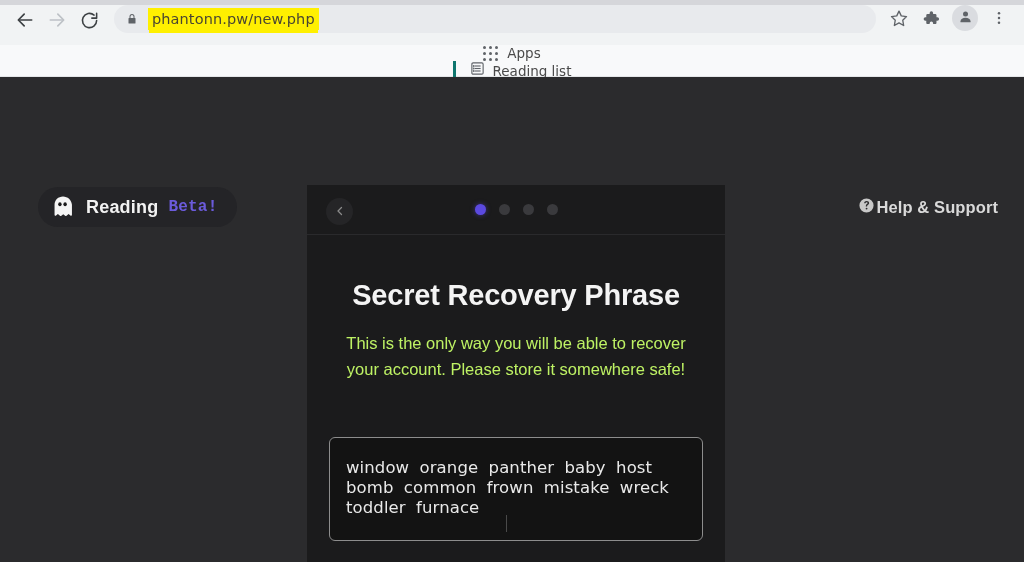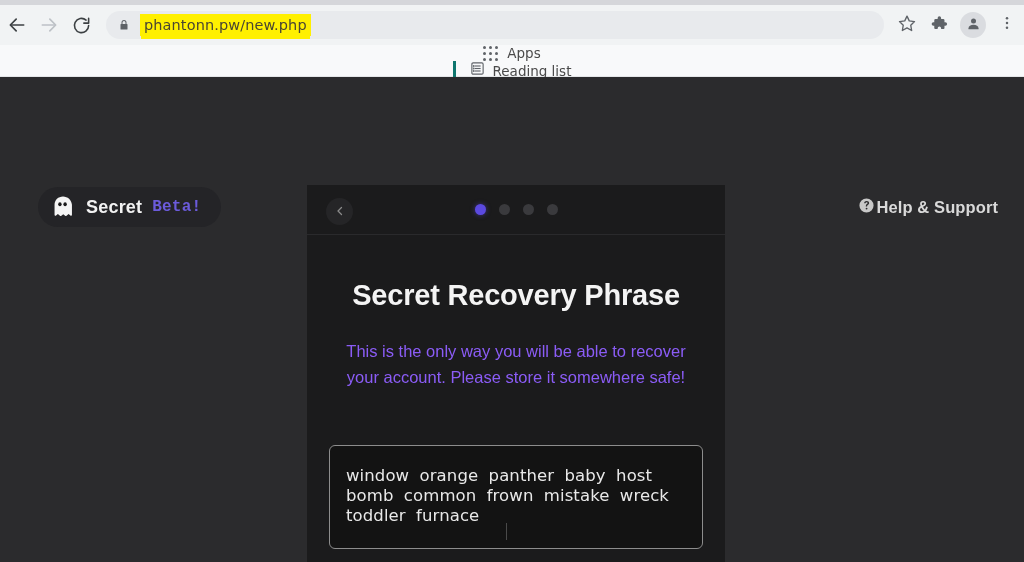--- a/index.html
+++ b/index.html
@@ -13,22 +13,21 @@
   
   .browser-tabstrip {
     height: 5px;
     background: #d5d6da;
     width: 100%;
   }
   .browser-toolbar {
     height: 40px;
     background: #f1f3f4;
     display: flex;
-    align-items: center;
-    padding: 0 2px;
+    padding: 0 10px;
     gap: 2px;
   }
   .nav-btn {
     width: 30px; height: 30px;
     display: flex; align-items: center; justify-content: center;
     border-radius: 50%;
     flex: 0 0 auto;
   }
   .nav-btn svg { display: block; }
   .omnibox {
@@ -178,24 +177,24 @@
   .title {
     text-align: center;
     color: #f4f4f4;
     font-size: 29px;
     font-weight: bold;
     letter-spacing: -0.2px;
     margin-top: 44px;
   }
   .warning {
     text-align: center;
-    color: #8b5cf6;
+    color: #bef264;
     font-size: 16.5px;
     line-height: 26px;
-    margin-top: 26px;
+    margin-top: 18px;
     padding: 0 1px;
   }
 
   .seed-box {
     margin-top: 55px;
     border: 1px solid #8d8d8d;
     border-radius: 6px;
     background: #131313;
     padding: 20px 16px 22px 16px;
     min-height: 93px;
@@ -332,21 +331,21 @@
 <div class="page">
 
   <div class="brand-pill">
     <span class="ghost">
       <svg width="26" height="26" viewBox="0 0 32 32">
         <path d="M16 3.2C10.2 3.2 5.6 7.6 5.6 13.2v12.2c0 1 1.1 1.6 1.9 1l2.2-1.7 2.6 2c.5.4 1.2.4 1.7 0l2.3-1.8 2.3 1.8c.5.4 1.2.4 1.7 0l2.6-2 2.2 1.7c.8.6 1.9 0 1.9-1V13.2C26.4 7.6 21.8 3.2 16 3.2z" fill="#f5f5f5"></path>
         <ellipse cx="12.2" cy="12.6" rx="2.1" ry="2.4" fill="#1b1b1c"></ellipse>
         <ellipse cx="18.6" cy="12.6" rx="2.1" ry="2.4" fill="#1b1b1c"></ellipse>
       </svg>
     </span>
-    <span class="brand-name">Secret</span>
+    <span class="brand-name">Reading</span>
     <span class="brand-beta">Beta!</span>
   </div>
 
   <div class="help-support">
     <span>
       <svg width="17" height="17" viewBox="0 0 24 24" fill="#c8c8c8">
         <path d="M12 2a10 10 0 1 0 0 20 10 10 0 0 0 0-20zm.1 15.6a1.3 1.3 0 1 1 0-2.6 1.3 1.3 0 0 1 0 2.6zm1.8-6.3c-.8.6-1 .9-1 1.6v.4h-1.9v-.6c0-1.3.5-2 1.5-2.7.8-.6 1.1-.9 1.1-1.5 0-.7-.5-1.2-1.4-1.2-.9 0-1.5.5-1.6 1.4H8.7c.1-1.9 1.5-3.1 3.6-3.1 2.1 0 3.4 1.2 3.4 2.8 0 1.1-.5 1.8-1.8 2.9z"></path>
       </svg>
     </span>
     <span class="help-label">Help &amp; Support</span>

